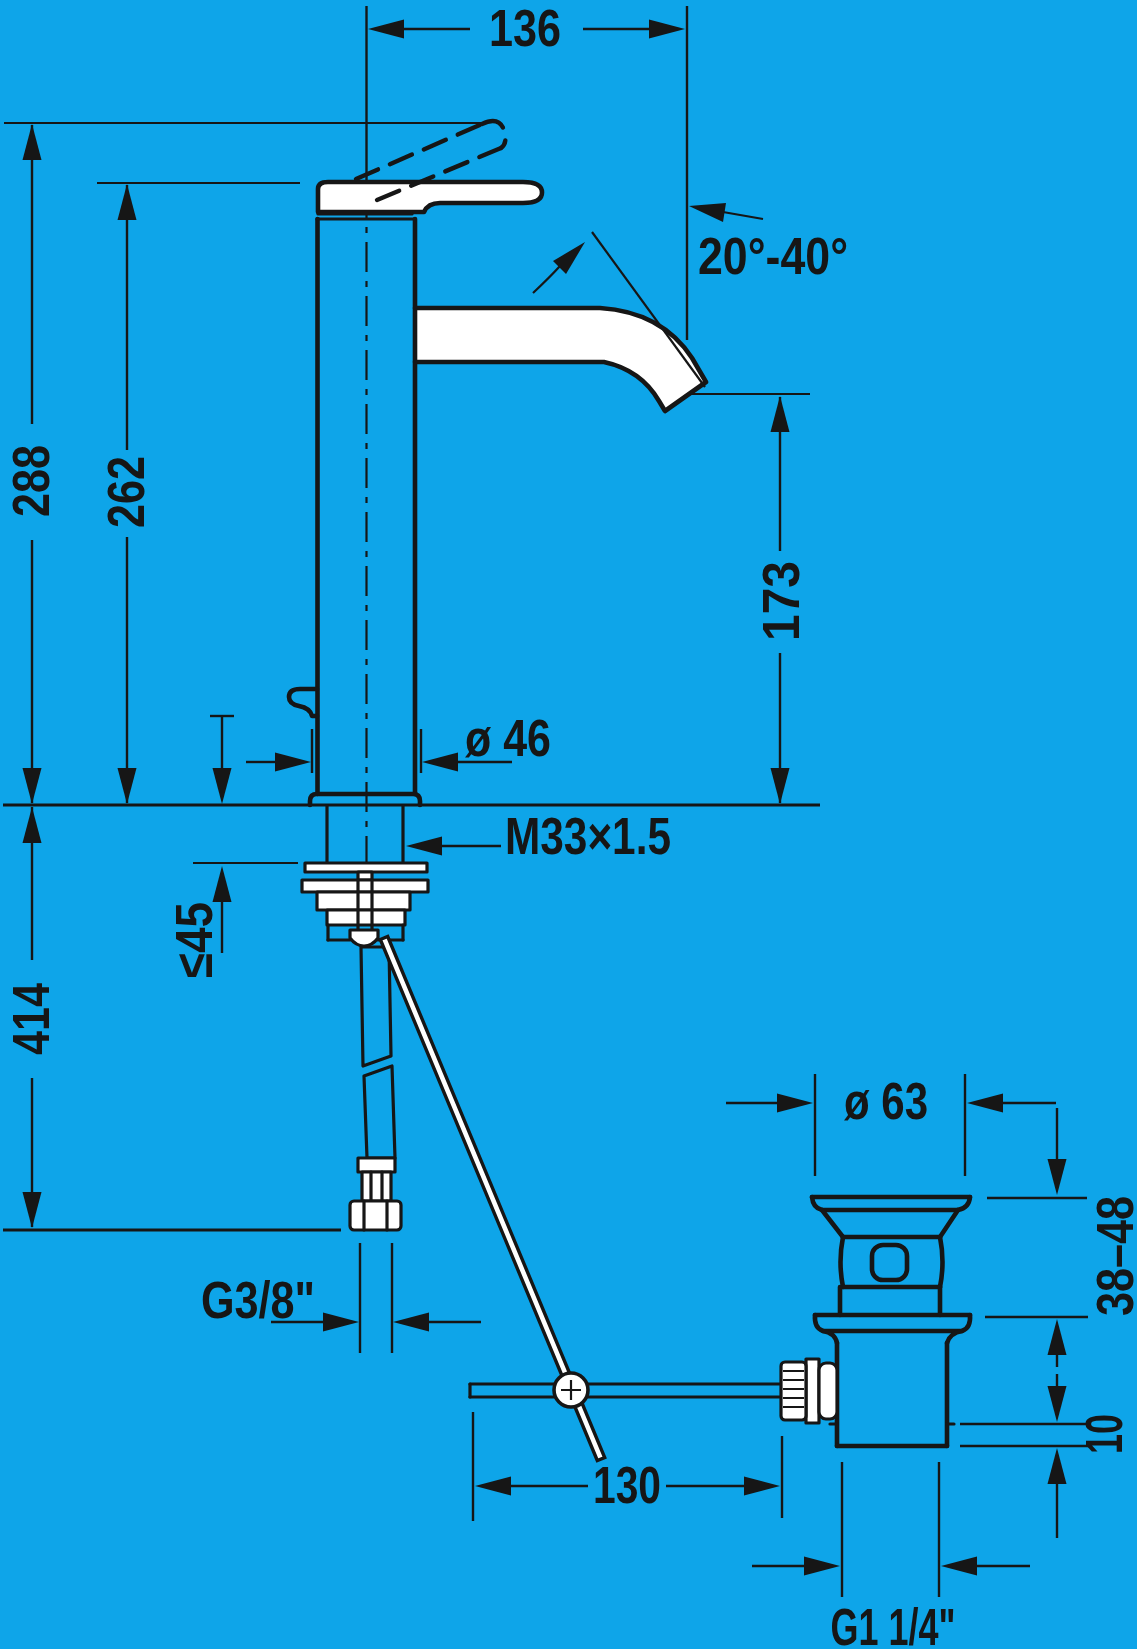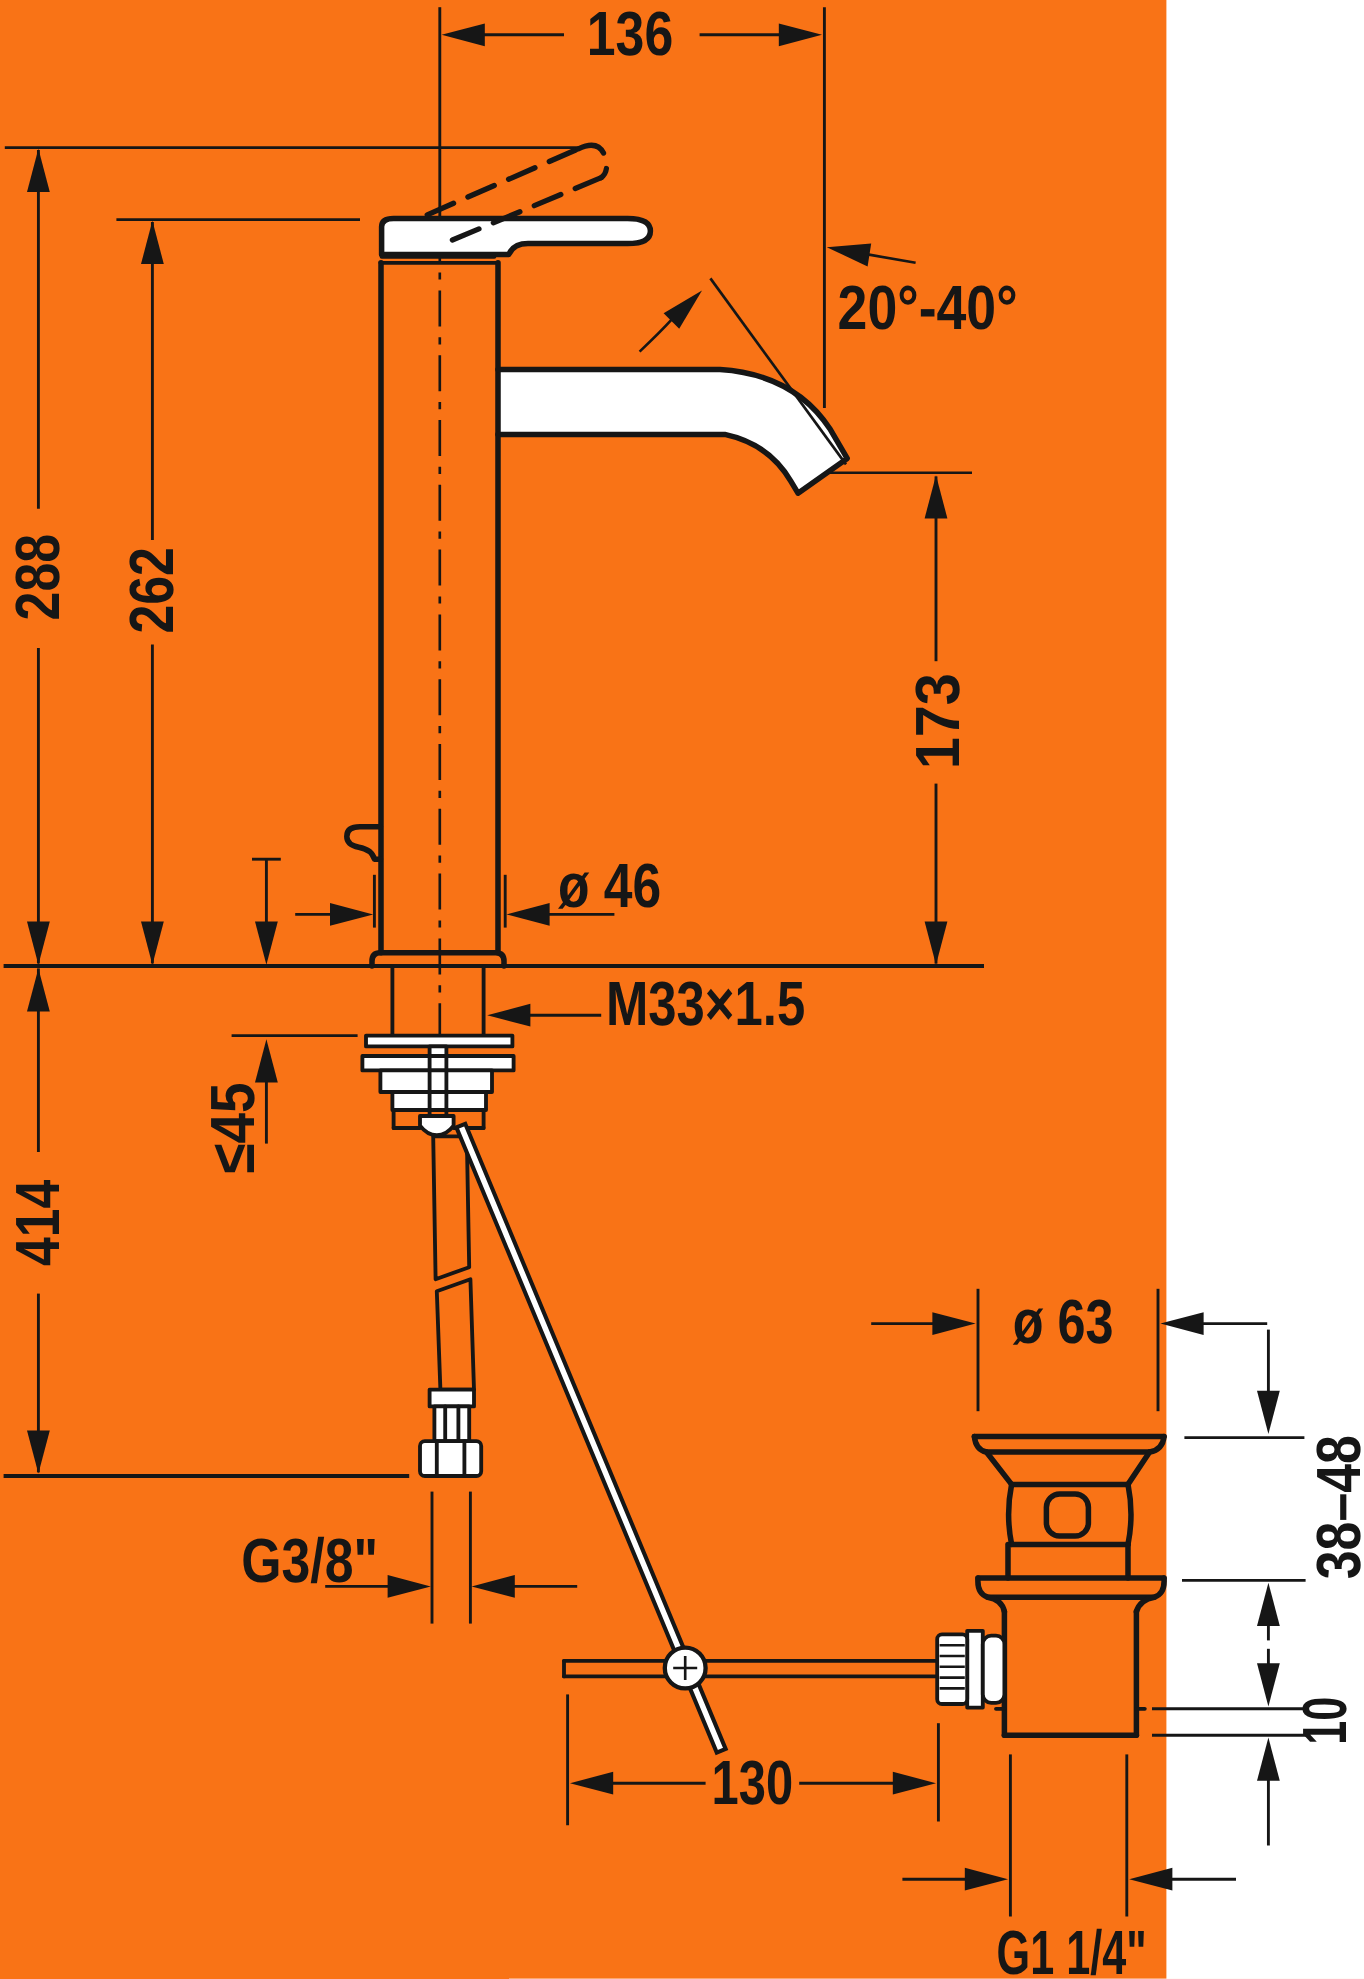--- a/index.html
+++ b/index.html
@@ -1,19 +1,19 @@
 <!DOCTYPE html>
 <html><head>
 <meta charset="utf-8">
 <style>
   html,body { margin:0; padding:0; background:#ffffff; }
   .stage {
     position:relative;
-    width:972px; height:1649px;
-    background:#f97316;
+    width:1137px; height:1649px;
+    background:#0ea5e9;
     font-family:"Liberation Sans", sans-serif;
   }
   svg { display:block; }
   .ol   { stroke:#161616; stroke-width:4.6; fill:none; stroke-linecap:round; stroke-linejoin:round; }
   .ol2  { stroke:#161616; stroke-width:3.2; fill:none; stroke-linecap:round; stroke-linejoin:round; }
   .wf   { fill:#ffffff; }
   .dim  { stroke:#161616; stroke-width:2.4; fill:none; stroke-linecap:butt; }
   .deck { stroke:#161616; stroke-width:3.2; fill:none; }
   .arr  { fill:#161616; stroke:none; }
   .cl   { stroke:#161616; stroke-width:2.2; fill:none; stroke-dasharray:30 9 6 9; }

